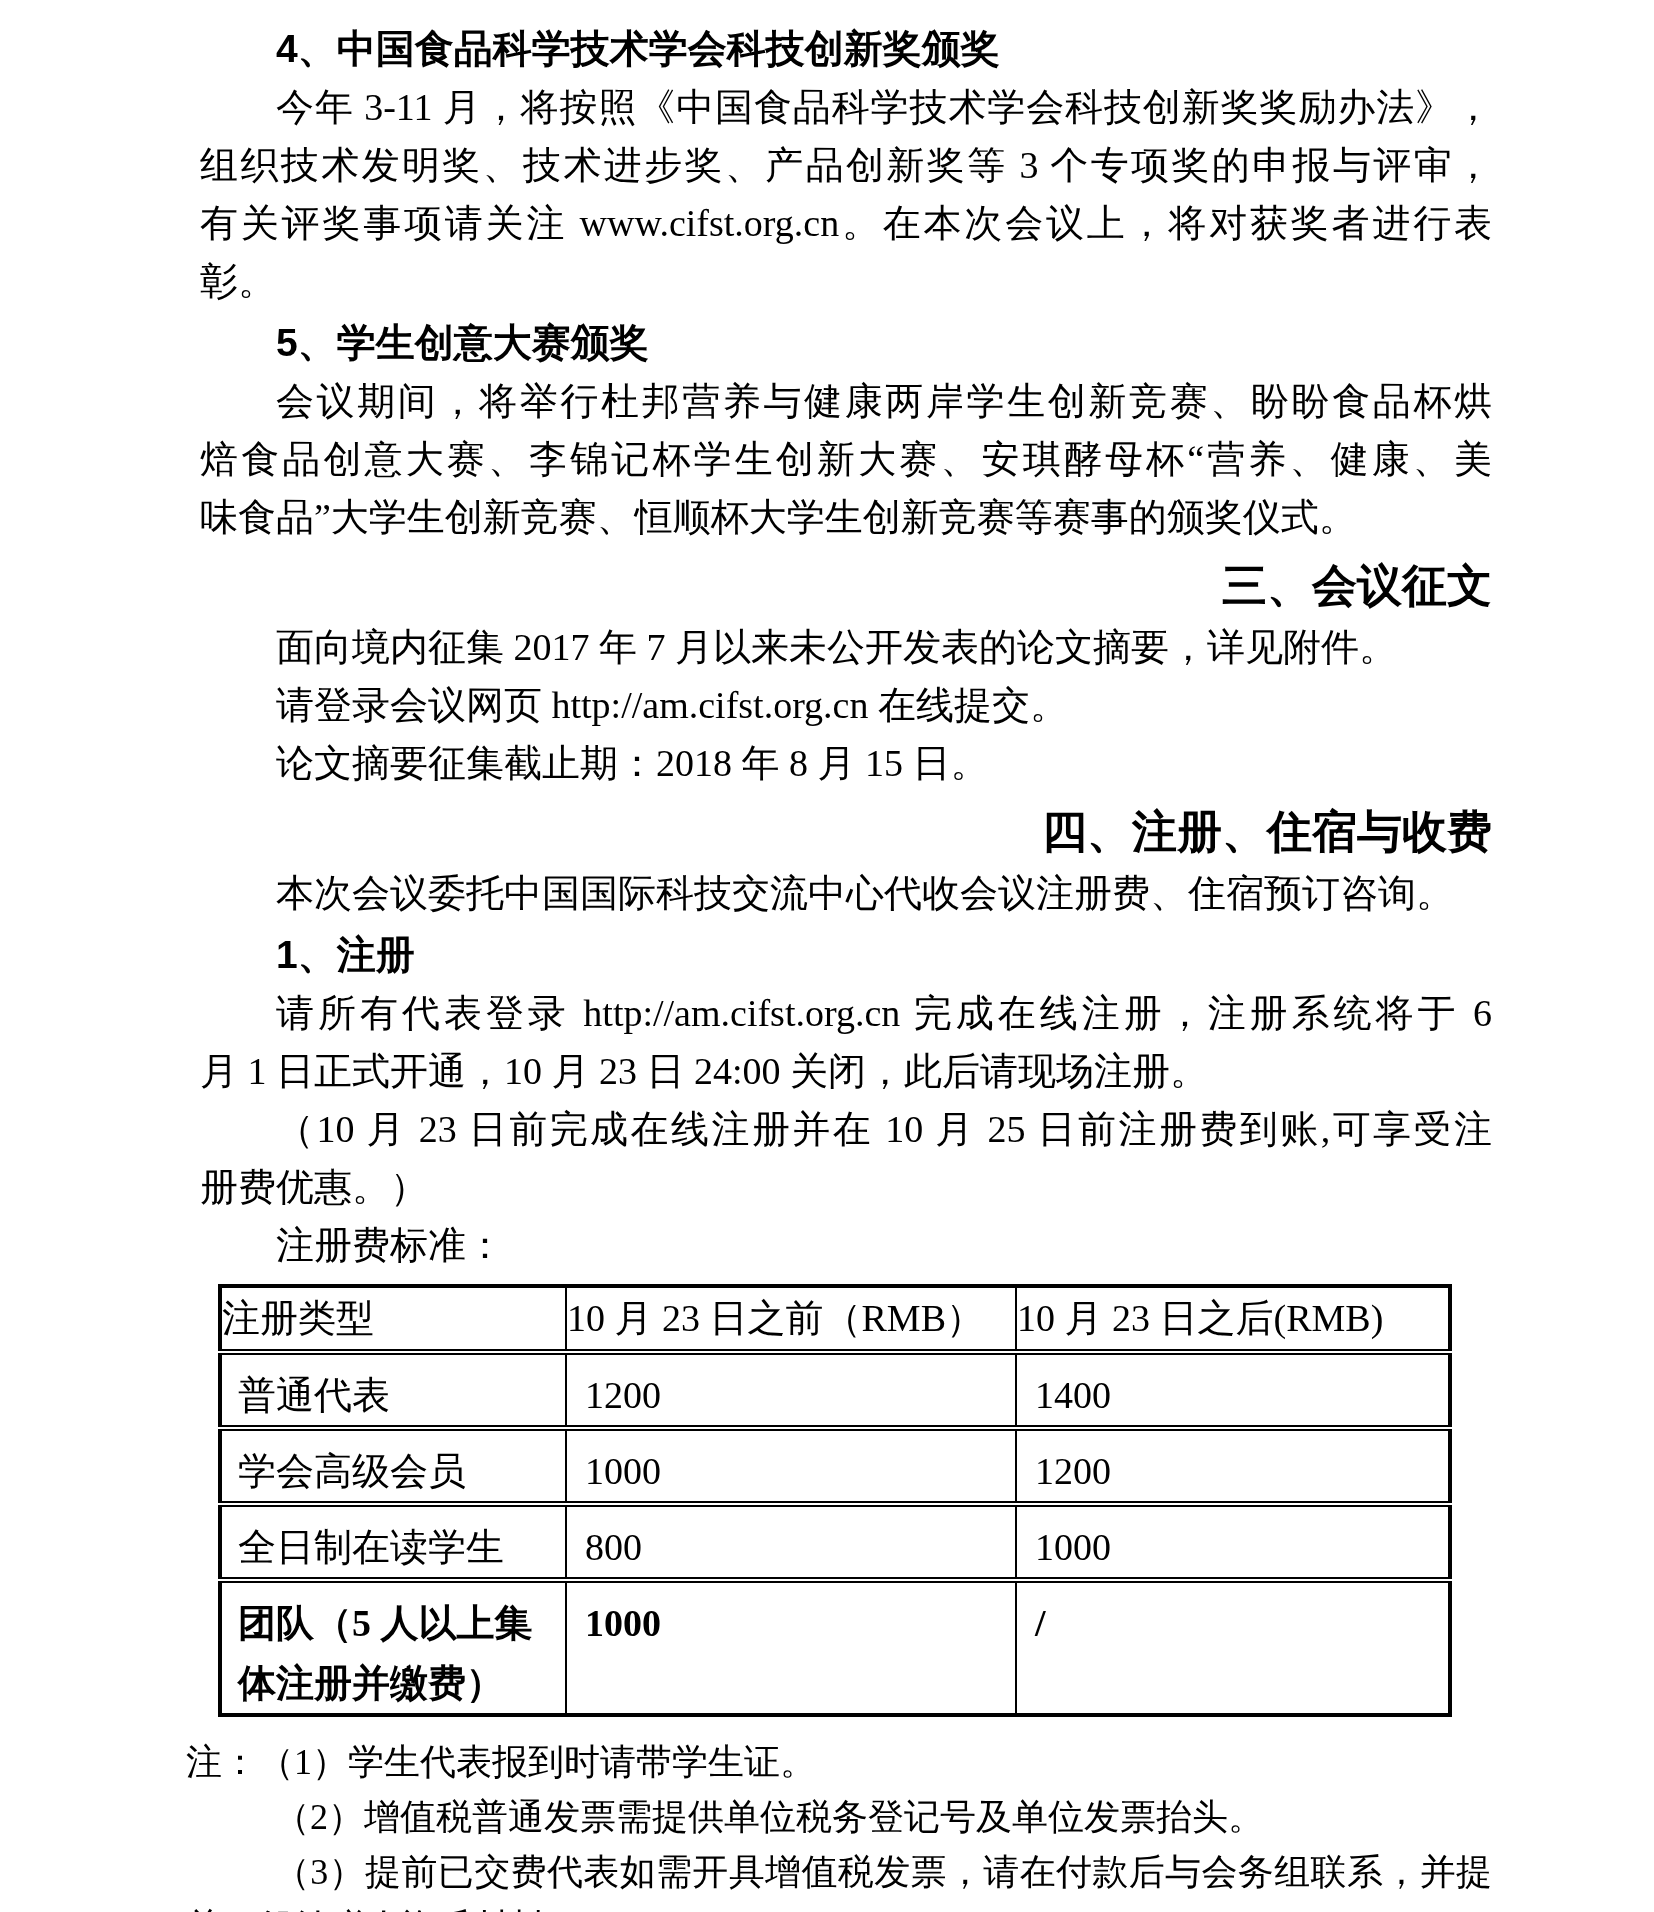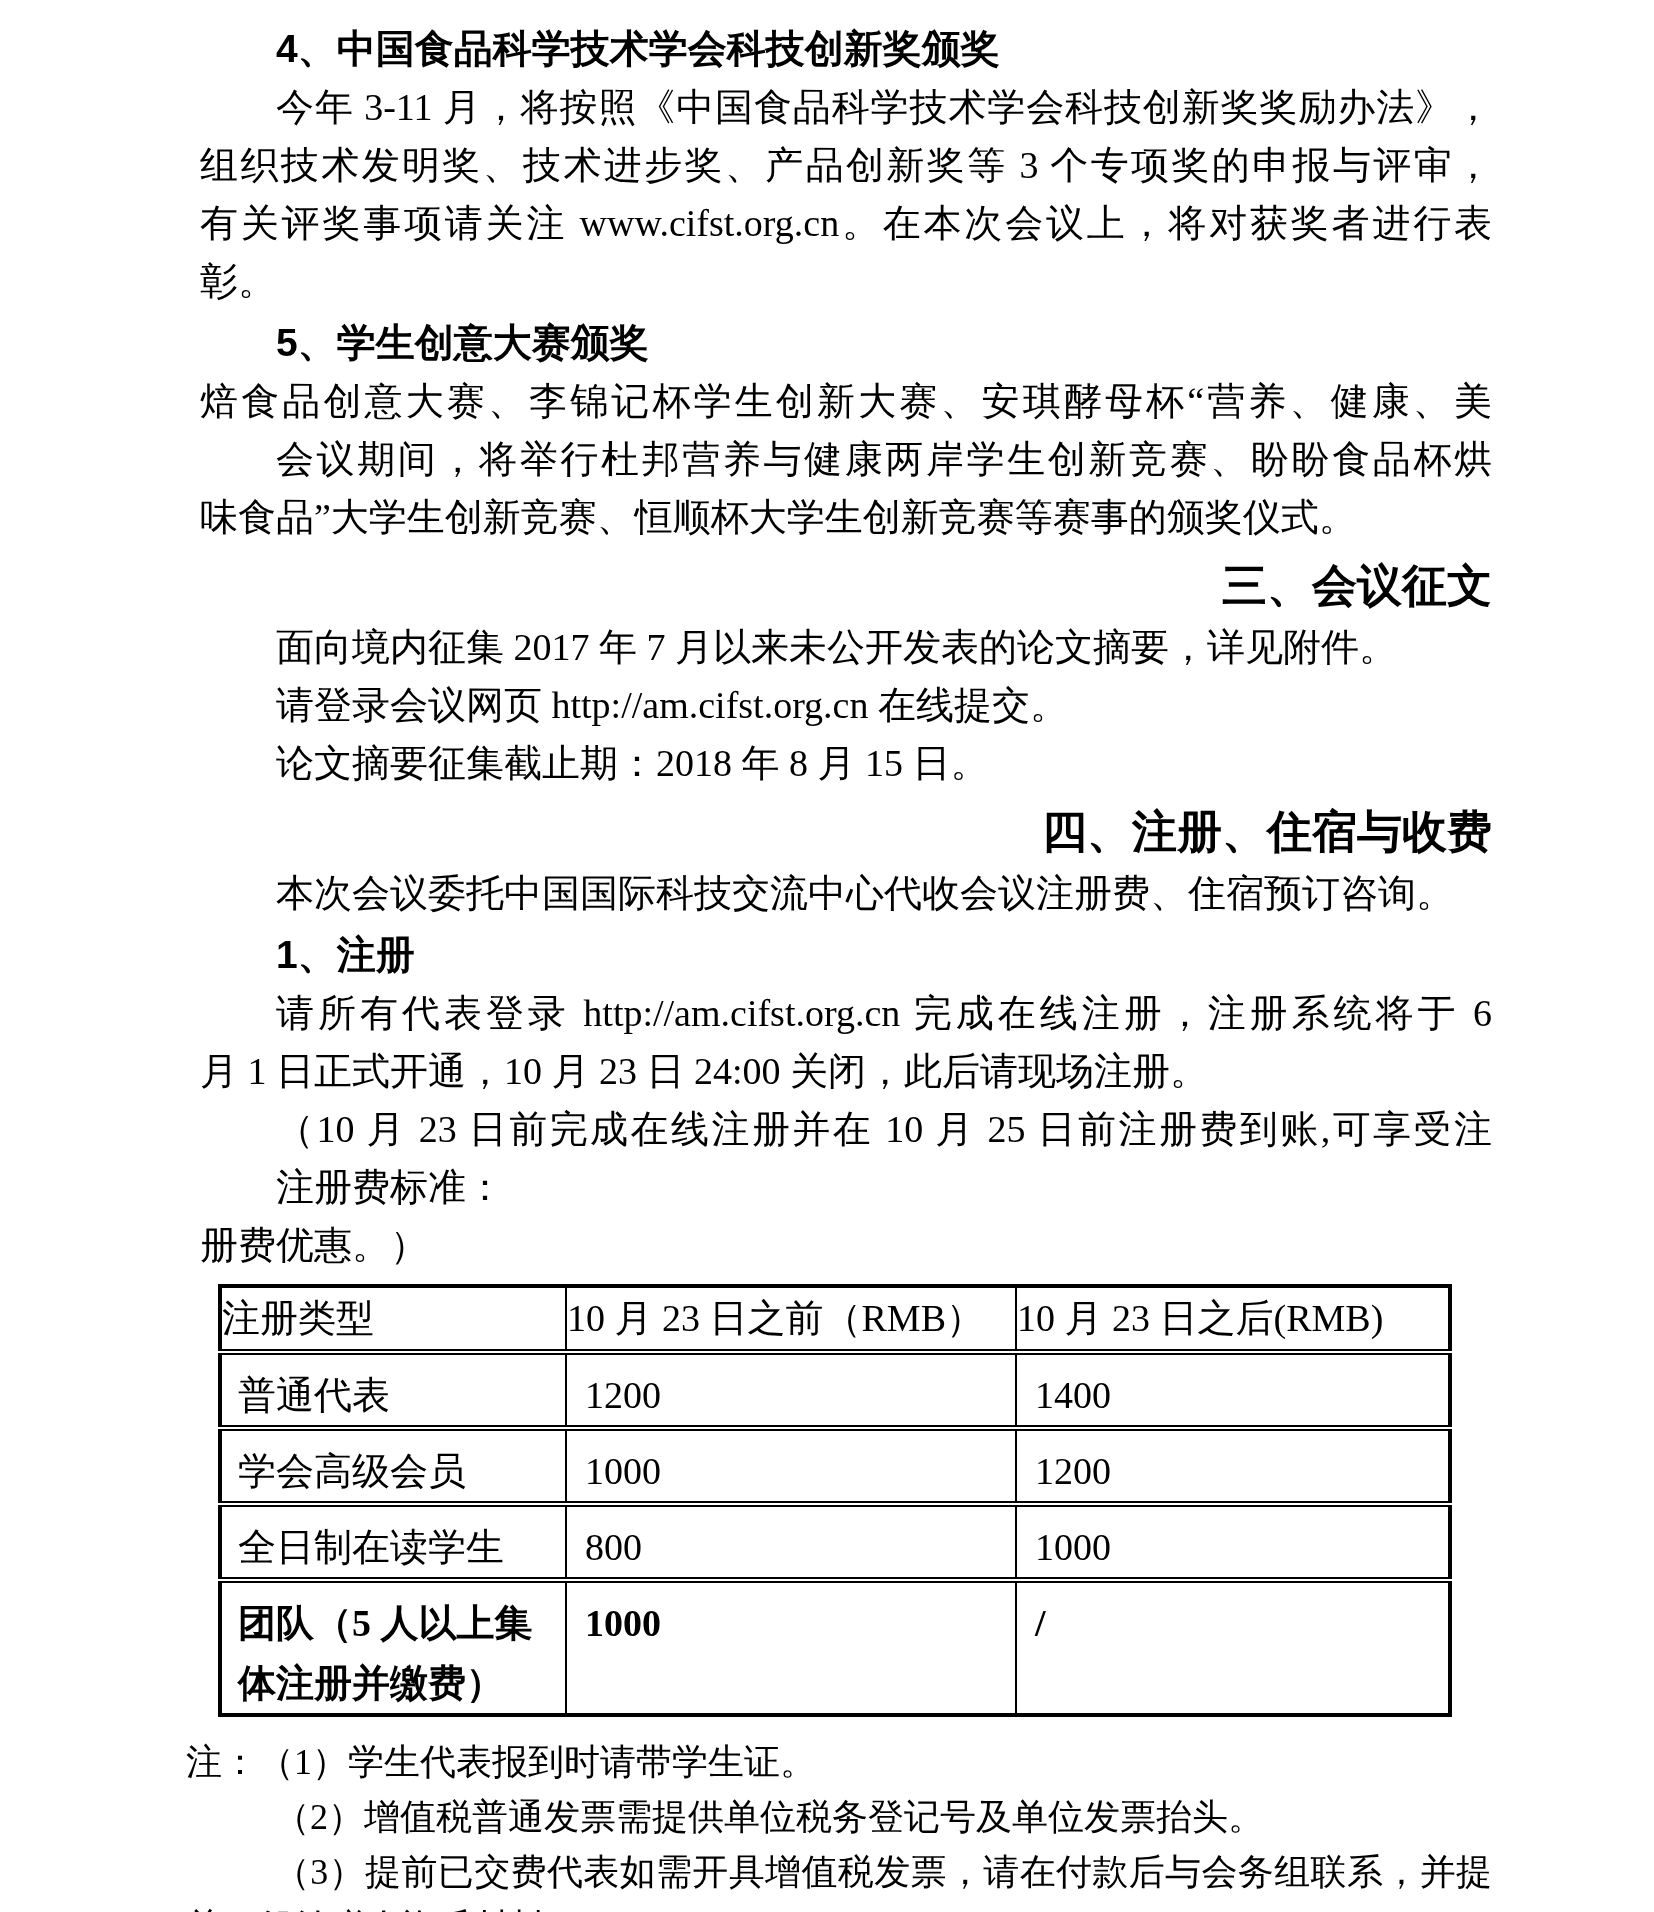--- a/index.html
+++ b/index.html
@@ -104,38 +104,38 @@
 
 <div class="page">
 
   <div class="hn">4、中国食品科学技术学会科技创新奖颁奖</div>
   <div class="ln ind jl">今年 3-11 月，将按照《中国食品科学技术学会科技创新奖奖励办法》，</div>
   <div class="ln jl">组织技术发明奖、技术进步奖、产品创新奖等 3 个专项奖的申报与评审，</div>
   <div class="ln jl">有关评奖事项请关注 www.cifst.org.cn。在本次会议上，将对获奖者进行表</div>
   <div class="ln">彰。</div>
 
   <div class="hn">5、学生创意大赛颁奖</div>
+  <div class="ln ind jl">会议期间，将举行杜邦营养与健康两岸学生创新竞赛、盼盼食品杯烘</div>
   <div class="ln jl">焙食品创意大赛、李锦记杯学生创新大赛、安琪酵母杯“营养、健康、美</div>
-  <div class="ln ind jl">会议期间，将举行杜邦营养与健康两岸学生创新竞赛、盼盼食品杯烘</div>
   <div class="ln">味食品”大学生创新竞赛、恒顺杯大学生创新竞赛等赛事的颁奖仪式。</div>
 
   <div class="hb">三、会议征文</div>
   <div class="ln ind">面向境内征集 2017 年 7 月以来未公开发表的论文摘要，详见附件。</div>
   <div class="ln ind">请登录会议网页 http://am.cifst.org.cn 在线提交。</div>
   <div class="ln ind">论文摘要征集截止期：2018 年 8 月 15 日。</div>
 
   <div class="hb">四、注册、住宿与收费</div>
   <div class="ln ind">本次会议委托中国国际科技交流中心代收会议注册费、住宿预订咨询。</div>
 
   <div class="hn">1、注册</div>
   <div class="ln ind jl">请所有代表登录 http://am.cifst.org.cn 完成在线注册，注册系统将于 6</div>
   <div class="ln">月 1 日正式开通，10 月 23 日 24:00 关闭，此后请现场注册。</div>
   <div class="ln ind jl">（10 月 23 日前完成在线注册并在 10 月 25 日前注册费到账,可享受注</div>
+  <div class="ln">册费优惠。）</div>
   <div class="ln ind">注册费标准：</div>
-  <div class="ln">册费优惠。）</div>
 
   <table class="fee">
     <colgroup>
         <col class="c1">
         <col class="c2">
         <col class="c3">
       </colgroup>
     <thead>
       <tr>
         <th>注册类型</th>

